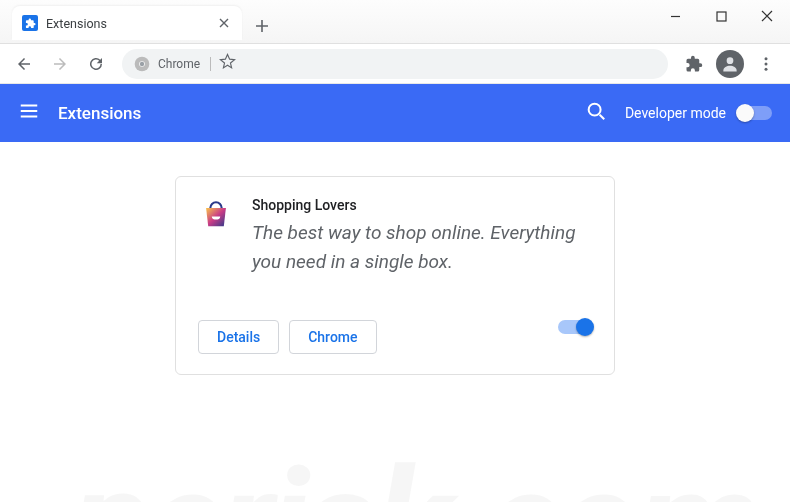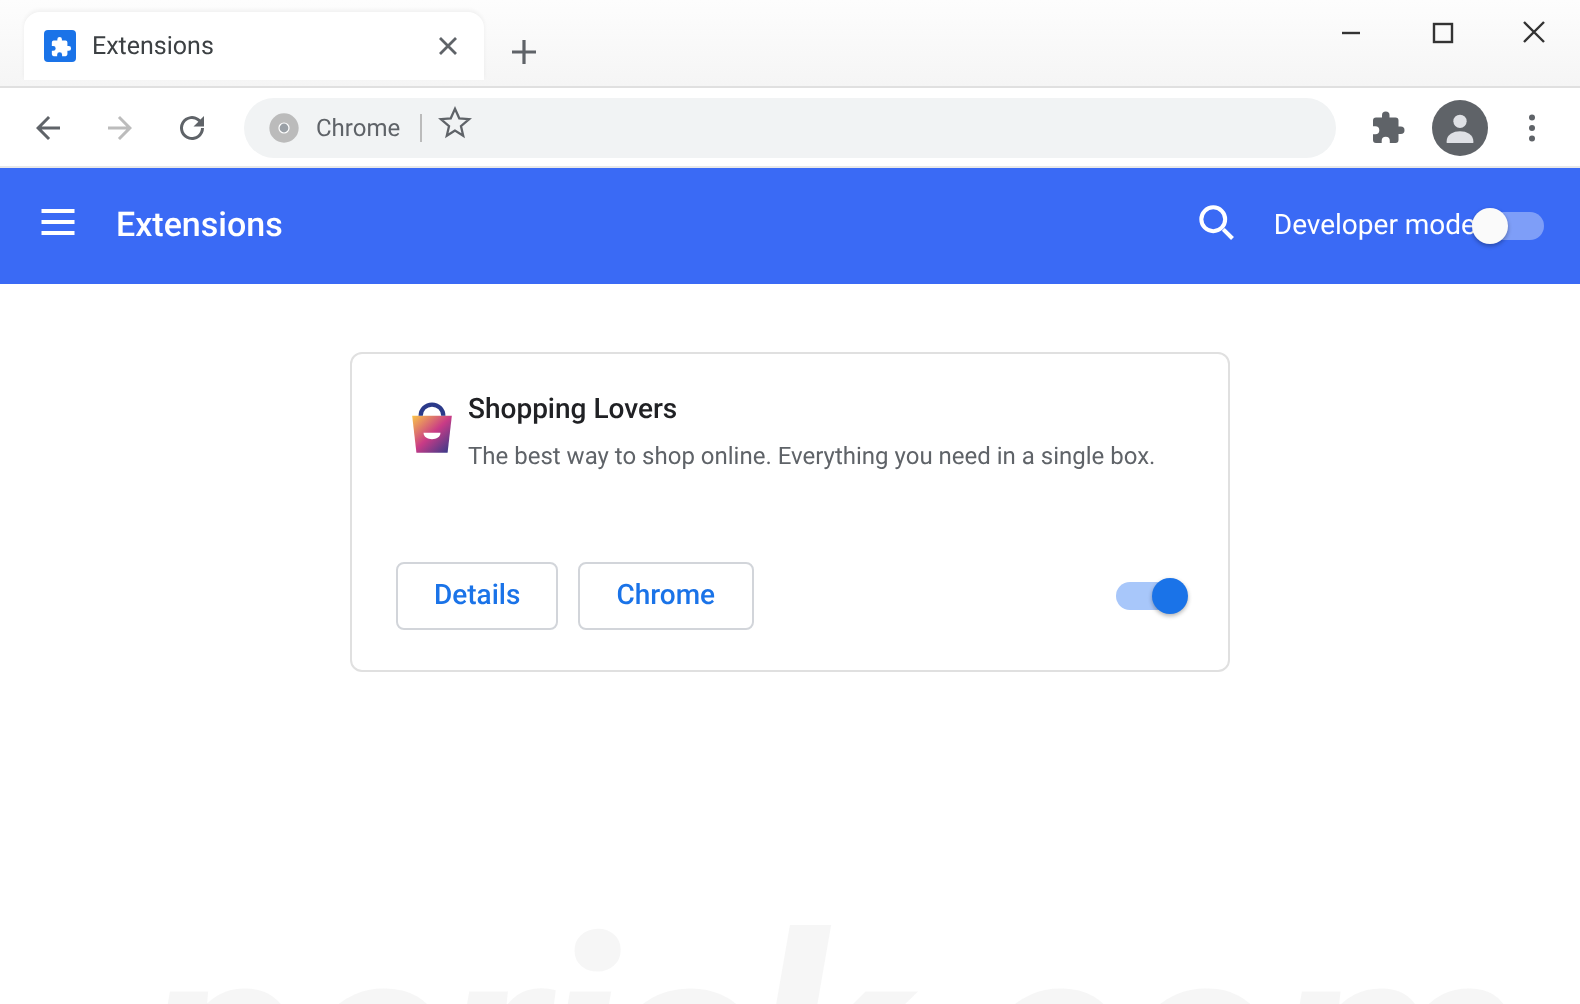--- a/index.html
+++ b/index.html
@@ -31,33 +31,33 @@
 .omni .url { font-size:14px; color:#202124; flex:1; border:none; background:transparent; outline:none; }
 .omni .star { color:#5f6368; cursor:pointer; }
 .avatar { width:28px; height:28px; border-radius:50%; background:#5f6368; display:flex; align-items:center; justify-content:center; margin:0 2px; }
 .avatar svg { width:20px; height:20px; fill:#dfe1e5; }
 
 
 .pg-head { height:58px; background:#3a6af5; display:flex; align-items:center; padding:0 18px; color:#fff; }
 .hamb { cursor:pointer; margin-right:18px; }
 .pg-title { font-size:17px; font-weight:500; flex:1; }
 .search-ico { cursor:pointer; margin-right:18px; }
-.dev-lbl { font-size:14px; margin-right:0; }
+.dev-lbl { font-size:14px; margin-right:12px; }
 .toggle-off { width:34px; height:14px; background:rgba(255,255,255,0.35); border-radius:7px; position:relative; cursor:pointer; }
 .toggle-off::after { content:""; position:absolute; width:18px; height:18px; background:#fafafa; border-radius:50%; top:-2px; left:-2px; box-shadow:0 1px 2px rgba(0,0,0,0.3); }
 
 
 .content { padding:34px 0; display:flex; justify-content:center; }
 .card { width:440px; background:#fff; border:1px solid #e0e0e0; border-radius:6px; padding:20px 22px; box-shadow:0 0 0 rgba(0,0,0,0.02); }
-.card-top { display:flex; }
+.card-top { display:flex; gap:18px; }
 .ext-ico { width:36px; height:36px; border-radius:4px; flex-shrink:0; display:flex; align-items:center; justify-content:center; }
 .ext-ico svg { width:34px; height:34px; }
 .ext-name { font-size:14px; color:#202124; margin-bottom:6px; font-weight:500; }
-.ext-desc { font-size:12px; color:#5f6368; line-height:1.5; }
-.card-bot { display:flex; align-items:center; margin-top:44px; gap:10px; }
+.ext-desc { font-size:19px; color:#5f6368; line-height:1.5;font-style:italic; }
+.card-bot { display:flex; align-items:flex-start; margin-top:44px; gap:10px; }
 .btn { height:34px; padding:0 18px; border:1px solid #d2d5da; border-radius:4px; background:#fff; color:#1a73e8; font-size:14px; font-weight:500; cursor:pointer; }
 .spacer { flex:1; }
 .toggle-on { width:34px; height:14px; background:#a8c7fa; border-radius:7px; position:relative; cursor:pointer; }
 .toggle-on::after { content:""; position:absolute; width:18px; height:18px; background:#1a73e8; border-radius:50%; top:-2px; right:-2px; box-shadow:0 1px 2px rgba(0,0,0,0.3); }
 </style>
 </head>
 <body>
 
 <div class="wm">
     <span>pcrisk.com</span>

